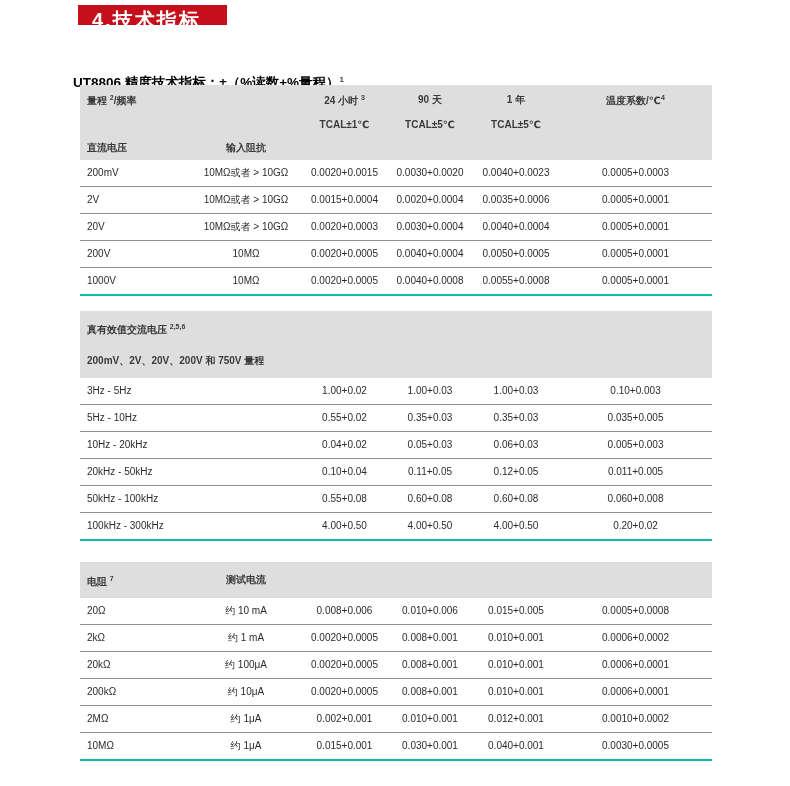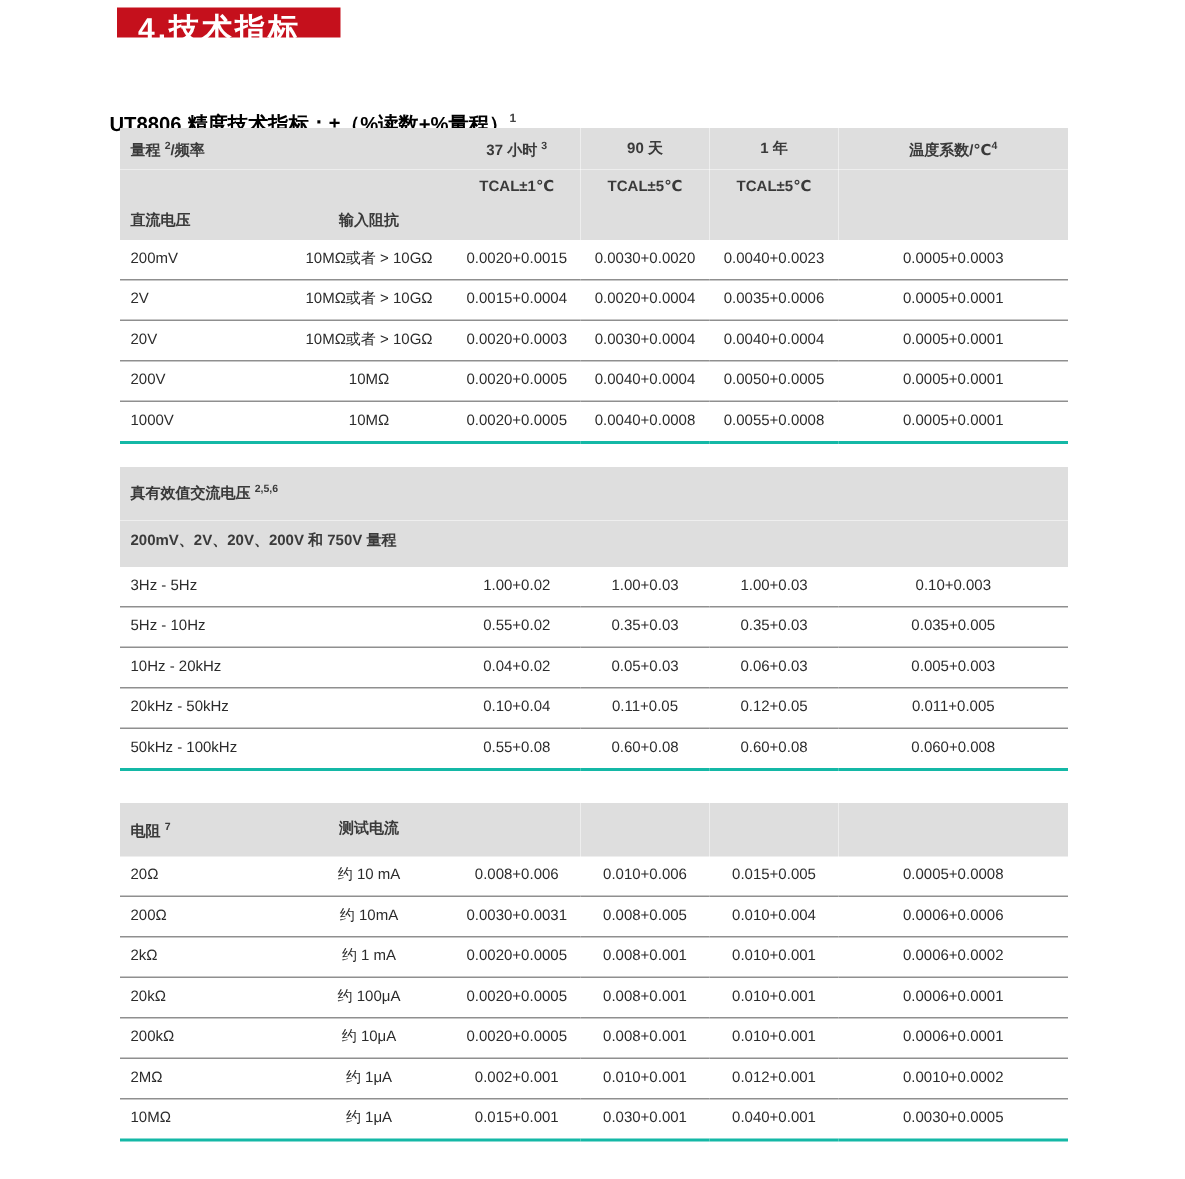--- a/index.html
+++ b/index.html
@@ -62,21 +62,21 @@
         <col style="width:112px">
         <col style="width:85px">
       <col style="width:86px">
         <col style="width:86px">
         <col style="width:153px">
     </colgroup>
     <thead class="ghead">
       <tr class="hr1">
         <td class="c0"><span>量程 </span><sup>2</sup><span>/频率</span></td>
         <td class="c1"></td>
-        <td class="c2"><span>37 小时 </span><sup>3</sup></td>
+        <td class="c2"><span>24 小时 </span><sup>3</sup></td>
         <td class="c3">90 天</td>
         <td class="c4">1 年</td>
         <td class="c5"><span>温度系数/℃</span><sup>4</sup></td>
       </tr>
       <tr class="hr2">
         <td class="c0"></td>
         <td class="c1"></td>
         <td class="c2">TCAL±1℃</td>
         <td class="c3">TCAL±5℃</td>
         <td class="c4">TCAL±5℃</td>
@@ -185,20 +185,28 @@
           <td class="c4">0.12+0.05</td>
           <td class="c5">0.011+0.005</td>
         </tr>
         <tr>
           <td class="c0">50kHz - 100kHz</td>
           <td class="c1"></td>
           <td class="c2">0.55+0.08</td>
           <td class="c3">0.60+0.08</td>
           <td class="c4">0.60+0.08</td>
           <td class="c5">0.060+0.008</td>
+        </tr>
+        <tr>
+          <td class="c0">100kHz - 300kHz</td>
+          <td class="c1"></td>
+          <td class="c2">4.00+0.50</td>
+          <td class="c3">4.00+0.50</td>
+          <td class="c4">4.00+0.50</td>
+          <td class="c5">0.20+0.02</td>
         </tr>
       </tbody>
   </table>
 
   <table class="spec t3">
     <colgroup>
       <col style="width:110px">
         <col style="width:112px">
         <col style="width:85px">
       <col style="width:86px">
@@ -218,28 +226,20 @@
     <tbody class="rows">
         <tr>
           <td class="c0">20Ω</td>
           <td class="c1">约 10 mA</td>
           <td class="c2">0.008+0.006</td>
           <td class="c3">0.010+0.006</td>
           <td class="c4">0.015+0.005</td>
           <td class="c5">0.0005+0.0008</td>
         </tr>
         <tr>
-          <td class="c0">200Ω</td>
-          <td class="c1">约 10mA</td>
-          <td class="c2">0.0030+0.0031</td>
-          <td class="c3">0.008+0.005</td>
-          <td class="c4">0.010+0.004</td>
-          <td class="c5">0.0006+0.0006</td>
-        </tr>
-        <tr>
           <td class="c0">2kΩ</td>
           <td class="c1">约 1 mA</td>
           <td class="c2">0.0020+0.0005</td>
           <td class="c3">0.008+0.001</td>
           <td class="c4">0.010+0.001</td>
           <td class="c5">0.0006+0.0002</td>
         </tr>
         <tr>
           <td class="c0">20kΩ</td>
           <td class="c1">约 100μA</td>

